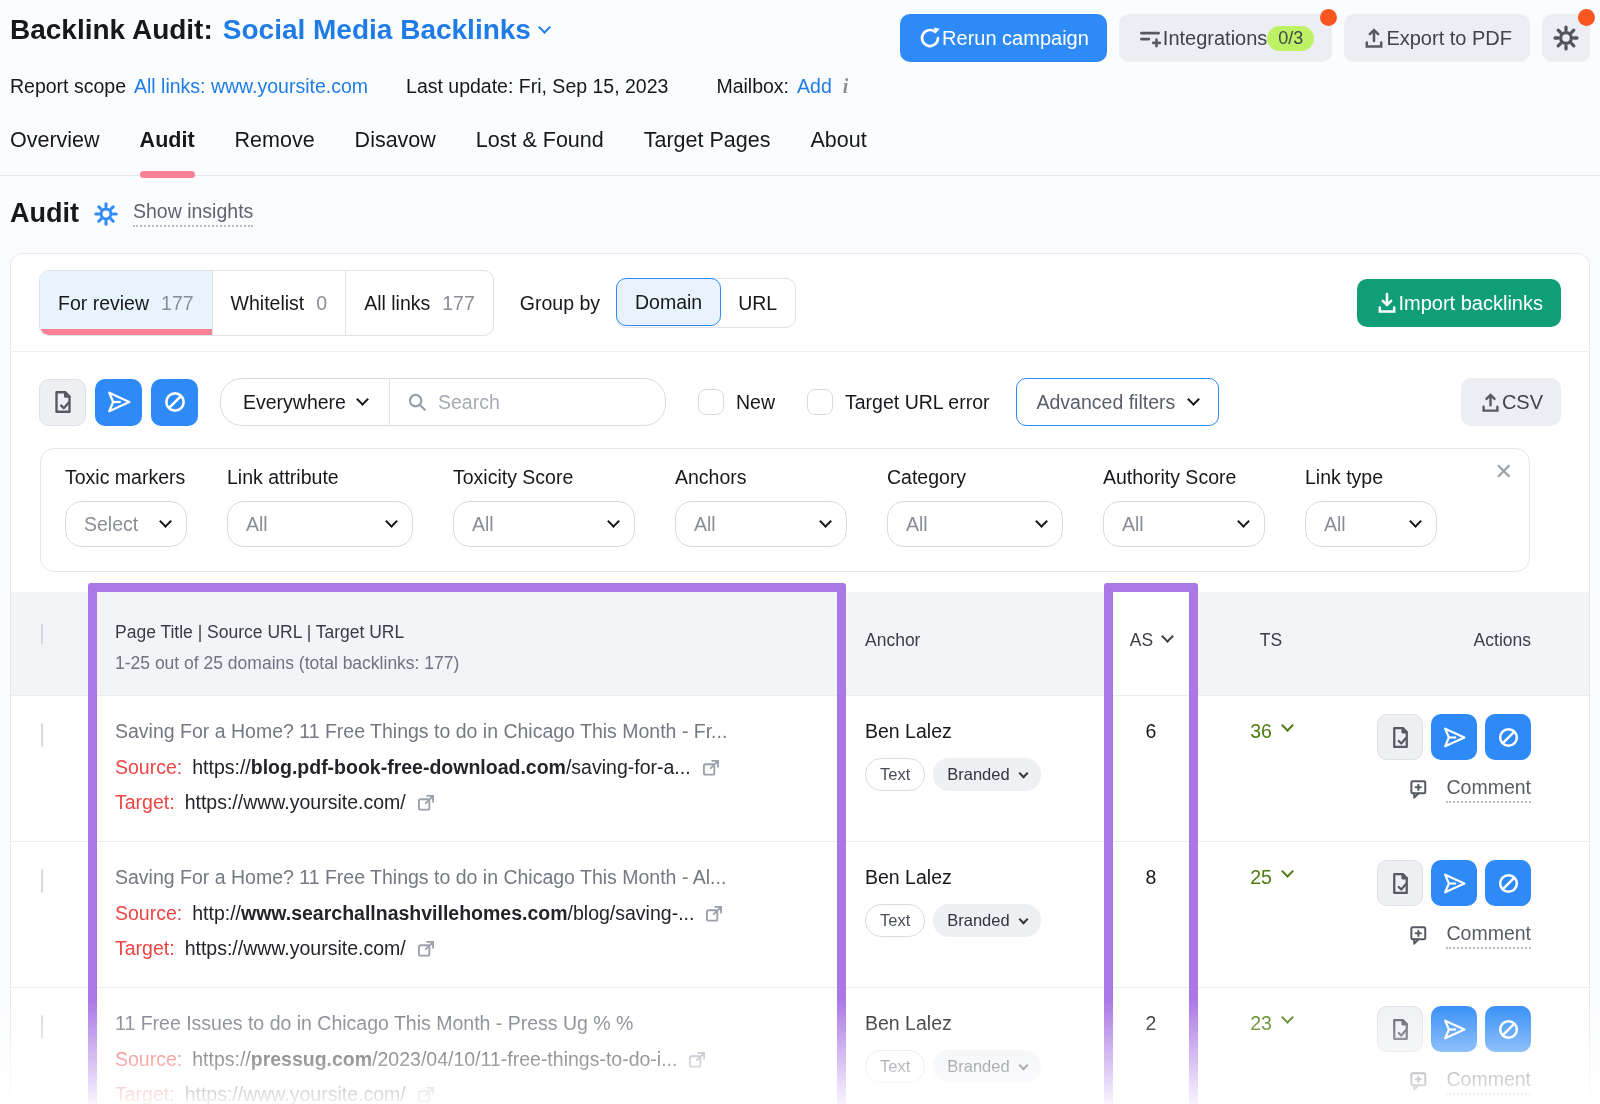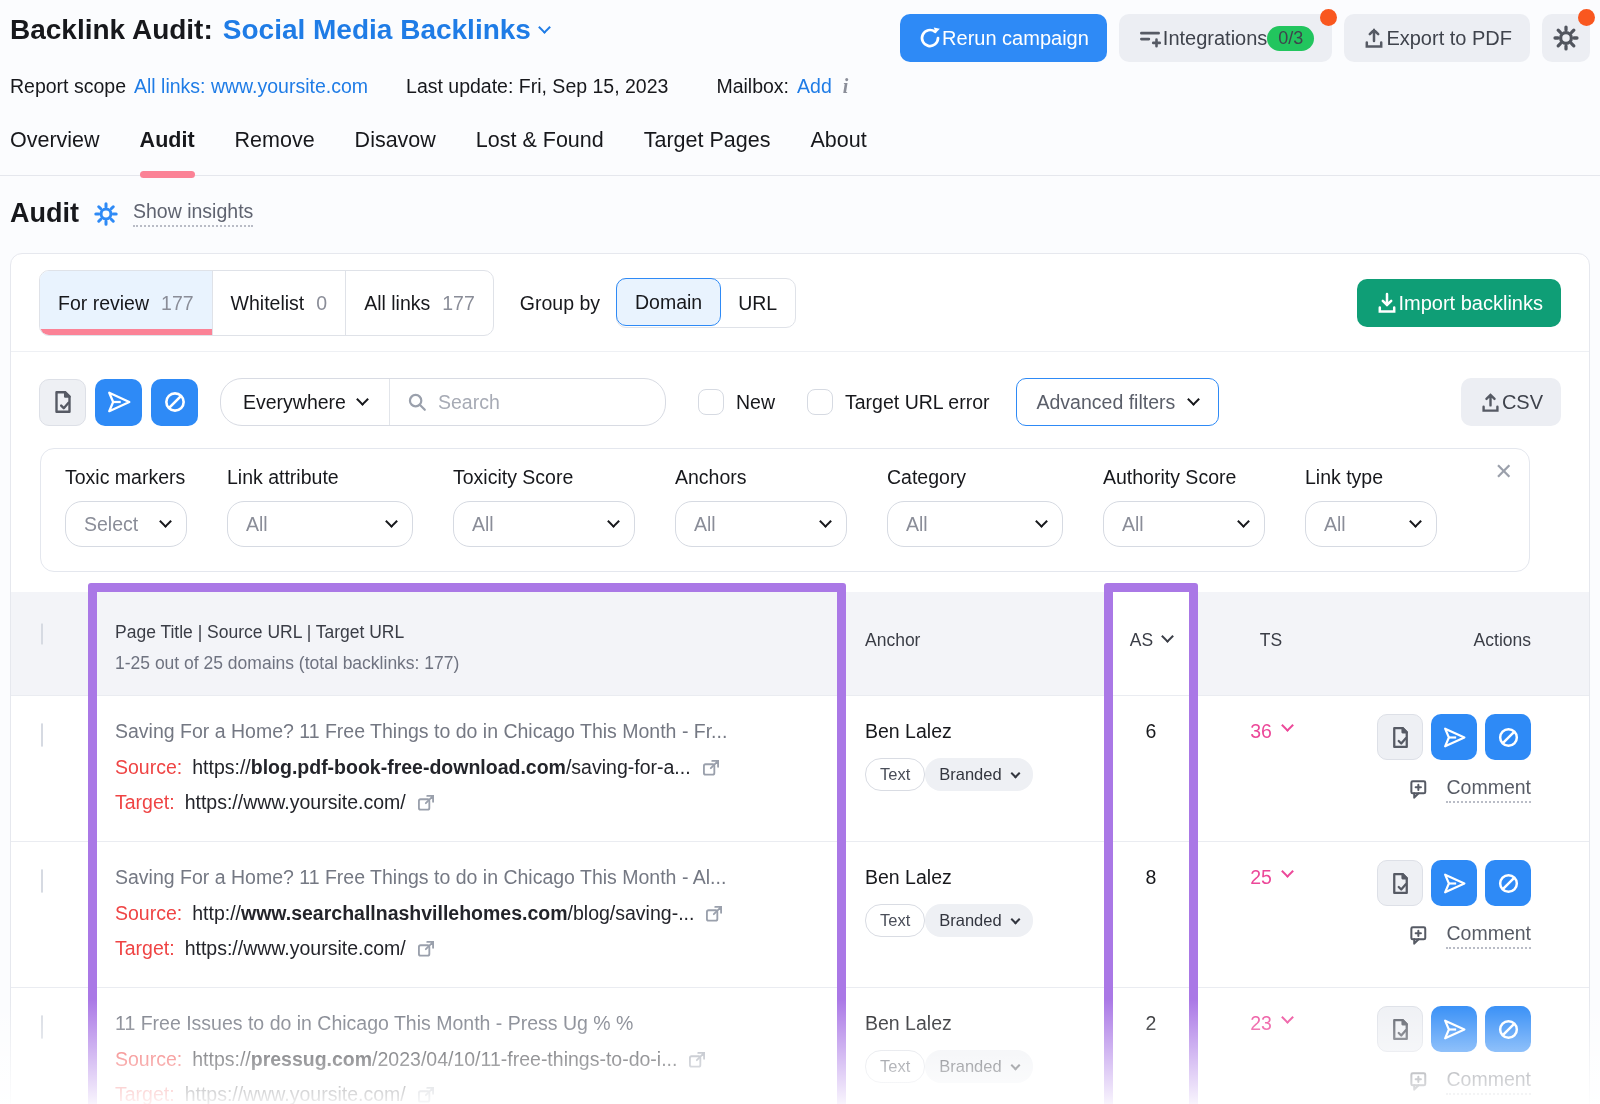--- a/index.html
+++ b/index.html
@@ -15,21 +15,21 @@
   .h1 { font-size:28px; font-weight:bold; display:flex; align-items:center; gap:10px; }
   .h1 .campaign { color:#1f7ce6; display:flex; align-items:center; gap:9px; cursor:pointer; }
   .chv { width:9px; height:9px; border-right:2.6px solid currentColor; border-bottom:2.6px solid currentColor;
          transform:rotate(45deg); display:inline-block; margin-top:-6px; }
   .top-buttons { display:flex; gap:12px; align-items:center; }
   .btn { display:flex; align-items:center; gap:0; height:48px; padding:0 18px;
          border-radius:10px; font-size:20px; border:none; cursor:pointer; position:relative;
          font-family:inherit; }
   .btn-blue { background:#2e8af6; color:#fff; }
   .btn-gray { background:#eceef3; color:#3f434c;align-items:center; }
-  .badge { background:#22c55e; border-radius:13px; padding:2px 11px; font-size:18px; color:#3f434c; }
+  .badge { background:#bef264; border-radius:13px; padding:2px 11px; font-size:18px; color:#3f434c; }
   .dot { position:absolute; top:-5px; right:-5px; width:17px; height:17px; border-radius:50%; background:#f9571f; }
   .btn-icon { width:48px; padding:0; justify-content:center; }
 
   
   .scope-row { margin-top:13px; display:flex; align-items:center; gap:8px; font-size:19.5px; color:#17181c; }
   .link { color:#1f7ce6; cursor:pointer; }
   .gap30 { width:22px; } .gap40 { width:32px; }
   .info-i { color:#8b8e99; font-family:"Liberation Serif","DejaVu Serif",serif; font-style:italic; font-weight:bold; font-size:20px; padding:0 3px; }
 
   
@@ -104,28 +104,28 @@
   .drow .c-check { padding:28px 0 0 30px; }
   .drow .c-title { padding:24px 30px 0 16px; }
   .row-title { color:#747883; margin-bottom:13px; white-space:nowrap; overflow:hidden; }
   .url-line { display:flex; align-items:center; gap:10px; margin-bottom:12px; white-space:nowrap; }
   .url-label { color:#ef4444; }
   .url-text { color:#23242a; }
   .url-text b { font-weight:bold; }
   .ext { color:#9aa0ac; display:flex; flex:0 0 auto; }
   .drow .c-anchor { padding:24px 0 0 10px; }
   .anchor-name { margin-bottom:15px; }
-  .pills { display:flex; gap:0; align-items:flex-start; }
+  .pills { display:flex; gap:8px; align-items:flex-start; }
   .pill { font-size:16.5px; border-radius:16px; height:33px; display:flex; align-items:center; padding:0 14px; }
   .pill.outline { border:1px solid #d9dce3; background:#fff; color:#4a4e59; }
   .pill.fill { background:#eef0f4; color:#33363f; gap:10px; cursor:pointer; }
   .pill.fill .chv { width:7px; height:7px; margin-top:-3px; }
   .drow .c-as { display:flex; justify-content:center; padding-top:24px; }
   .drow .c-ts { display:flex; justify-content:center; align-items:flex-start; padding-top:24px; }
-  .ts-val { color:#ec4899; display:flex; gap:11px; cursor:pointer; }
+  .ts-val { color:#4d7c0f; display:flex; gap:11px; cursor:pointer; }
   .ts-val .chv { margin-top:1px; }
   .drow .c-actions { padding:18px 58px 0 0; }
   .act-btns { display:flex; gap:8px; justify-content:flex-end; }
   .act-btns .sqbtn { width:46px; height:46px; }
   .comment { margin-top:16px; display:flex; justify-content:flex-end; align-items:center; gap:15px; color:#585c66; cursor:pointer; }
   .comment .lbl { border-bottom:2px dotted #b9bcc6; padding-bottom:2px; }
   .comment svg { color:#565a64; }
 
   
   .ann { position:absolute; border:9px solid #aa78e6; border-radius:3px; pointer-events:none; z-index:40; }

